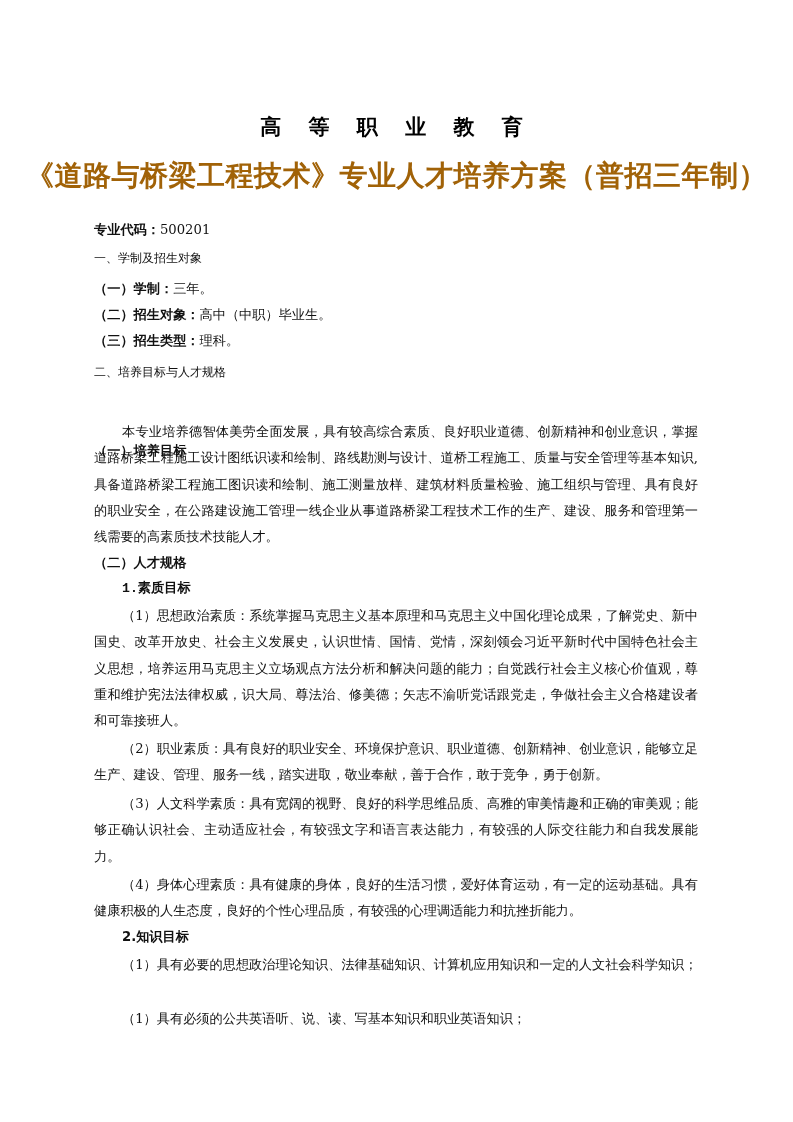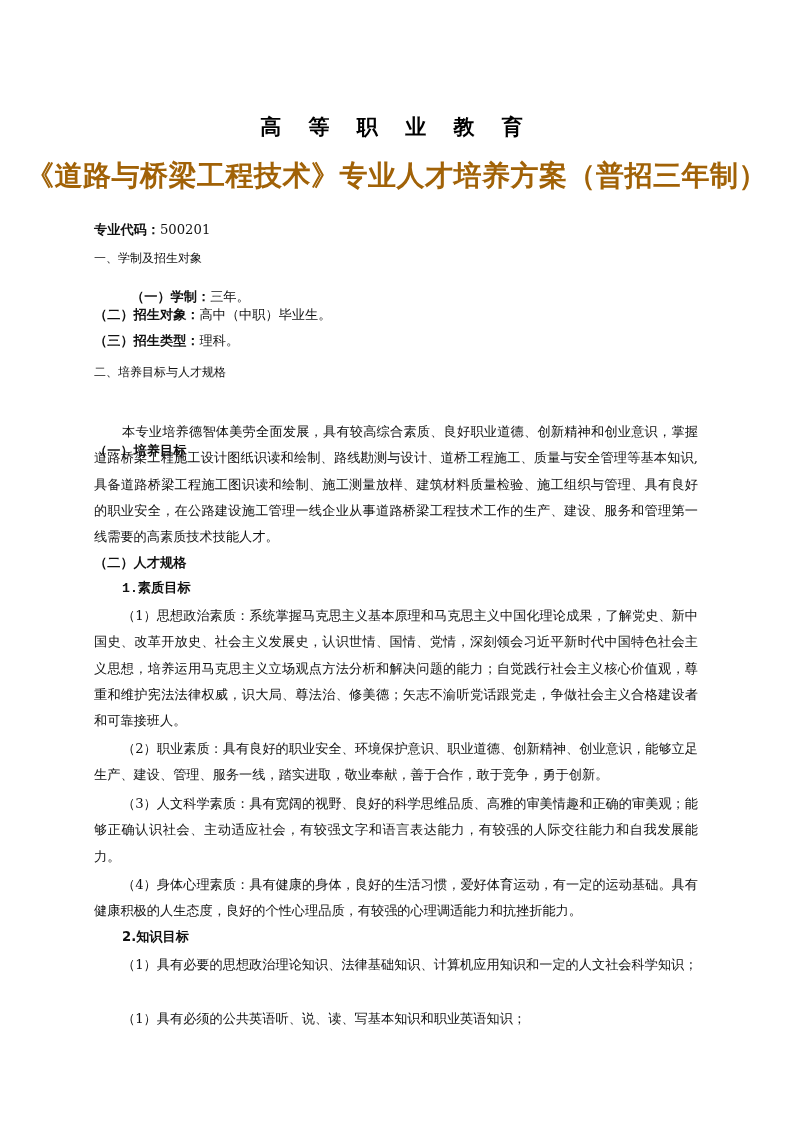--- a/index.html
+++ b/index.html
@@ -21,21 +21,21 @@
   <div class="title1">高 等 职 业 教 育</div>
   <div class="title2">《道路与桥梁工程技术》专业人才培养方案（普招三年制）</div>
 
   <div class="content">
     <div class="line" style="top:220px;">
       <span class="b">专业代码：</span><span>500201</span>
     </div>
 
     <div class="line h1" style="top:248px;">一、学制及招生对象</div>
 
-    <div class="line" style="top:287px;margin-left:37px;">
+    <div class="line" style="top:279px;">
       <span class="b">（一）学制：</span><span>三年。</span>
     </div>
     <div class="line" style="top:305px;">
       <span class="b">（二）招生对象：</span><span>高中（中职）毕业生。</span>
     </div>
     <div class="line" style="top:331px;">
       <span class="b">（三）招生类型：</span><span>理科。</span>
     </div>
 
     <div class="line h1" style="top:362px;text-align:center;">二、培养目标与人才规格</div>

